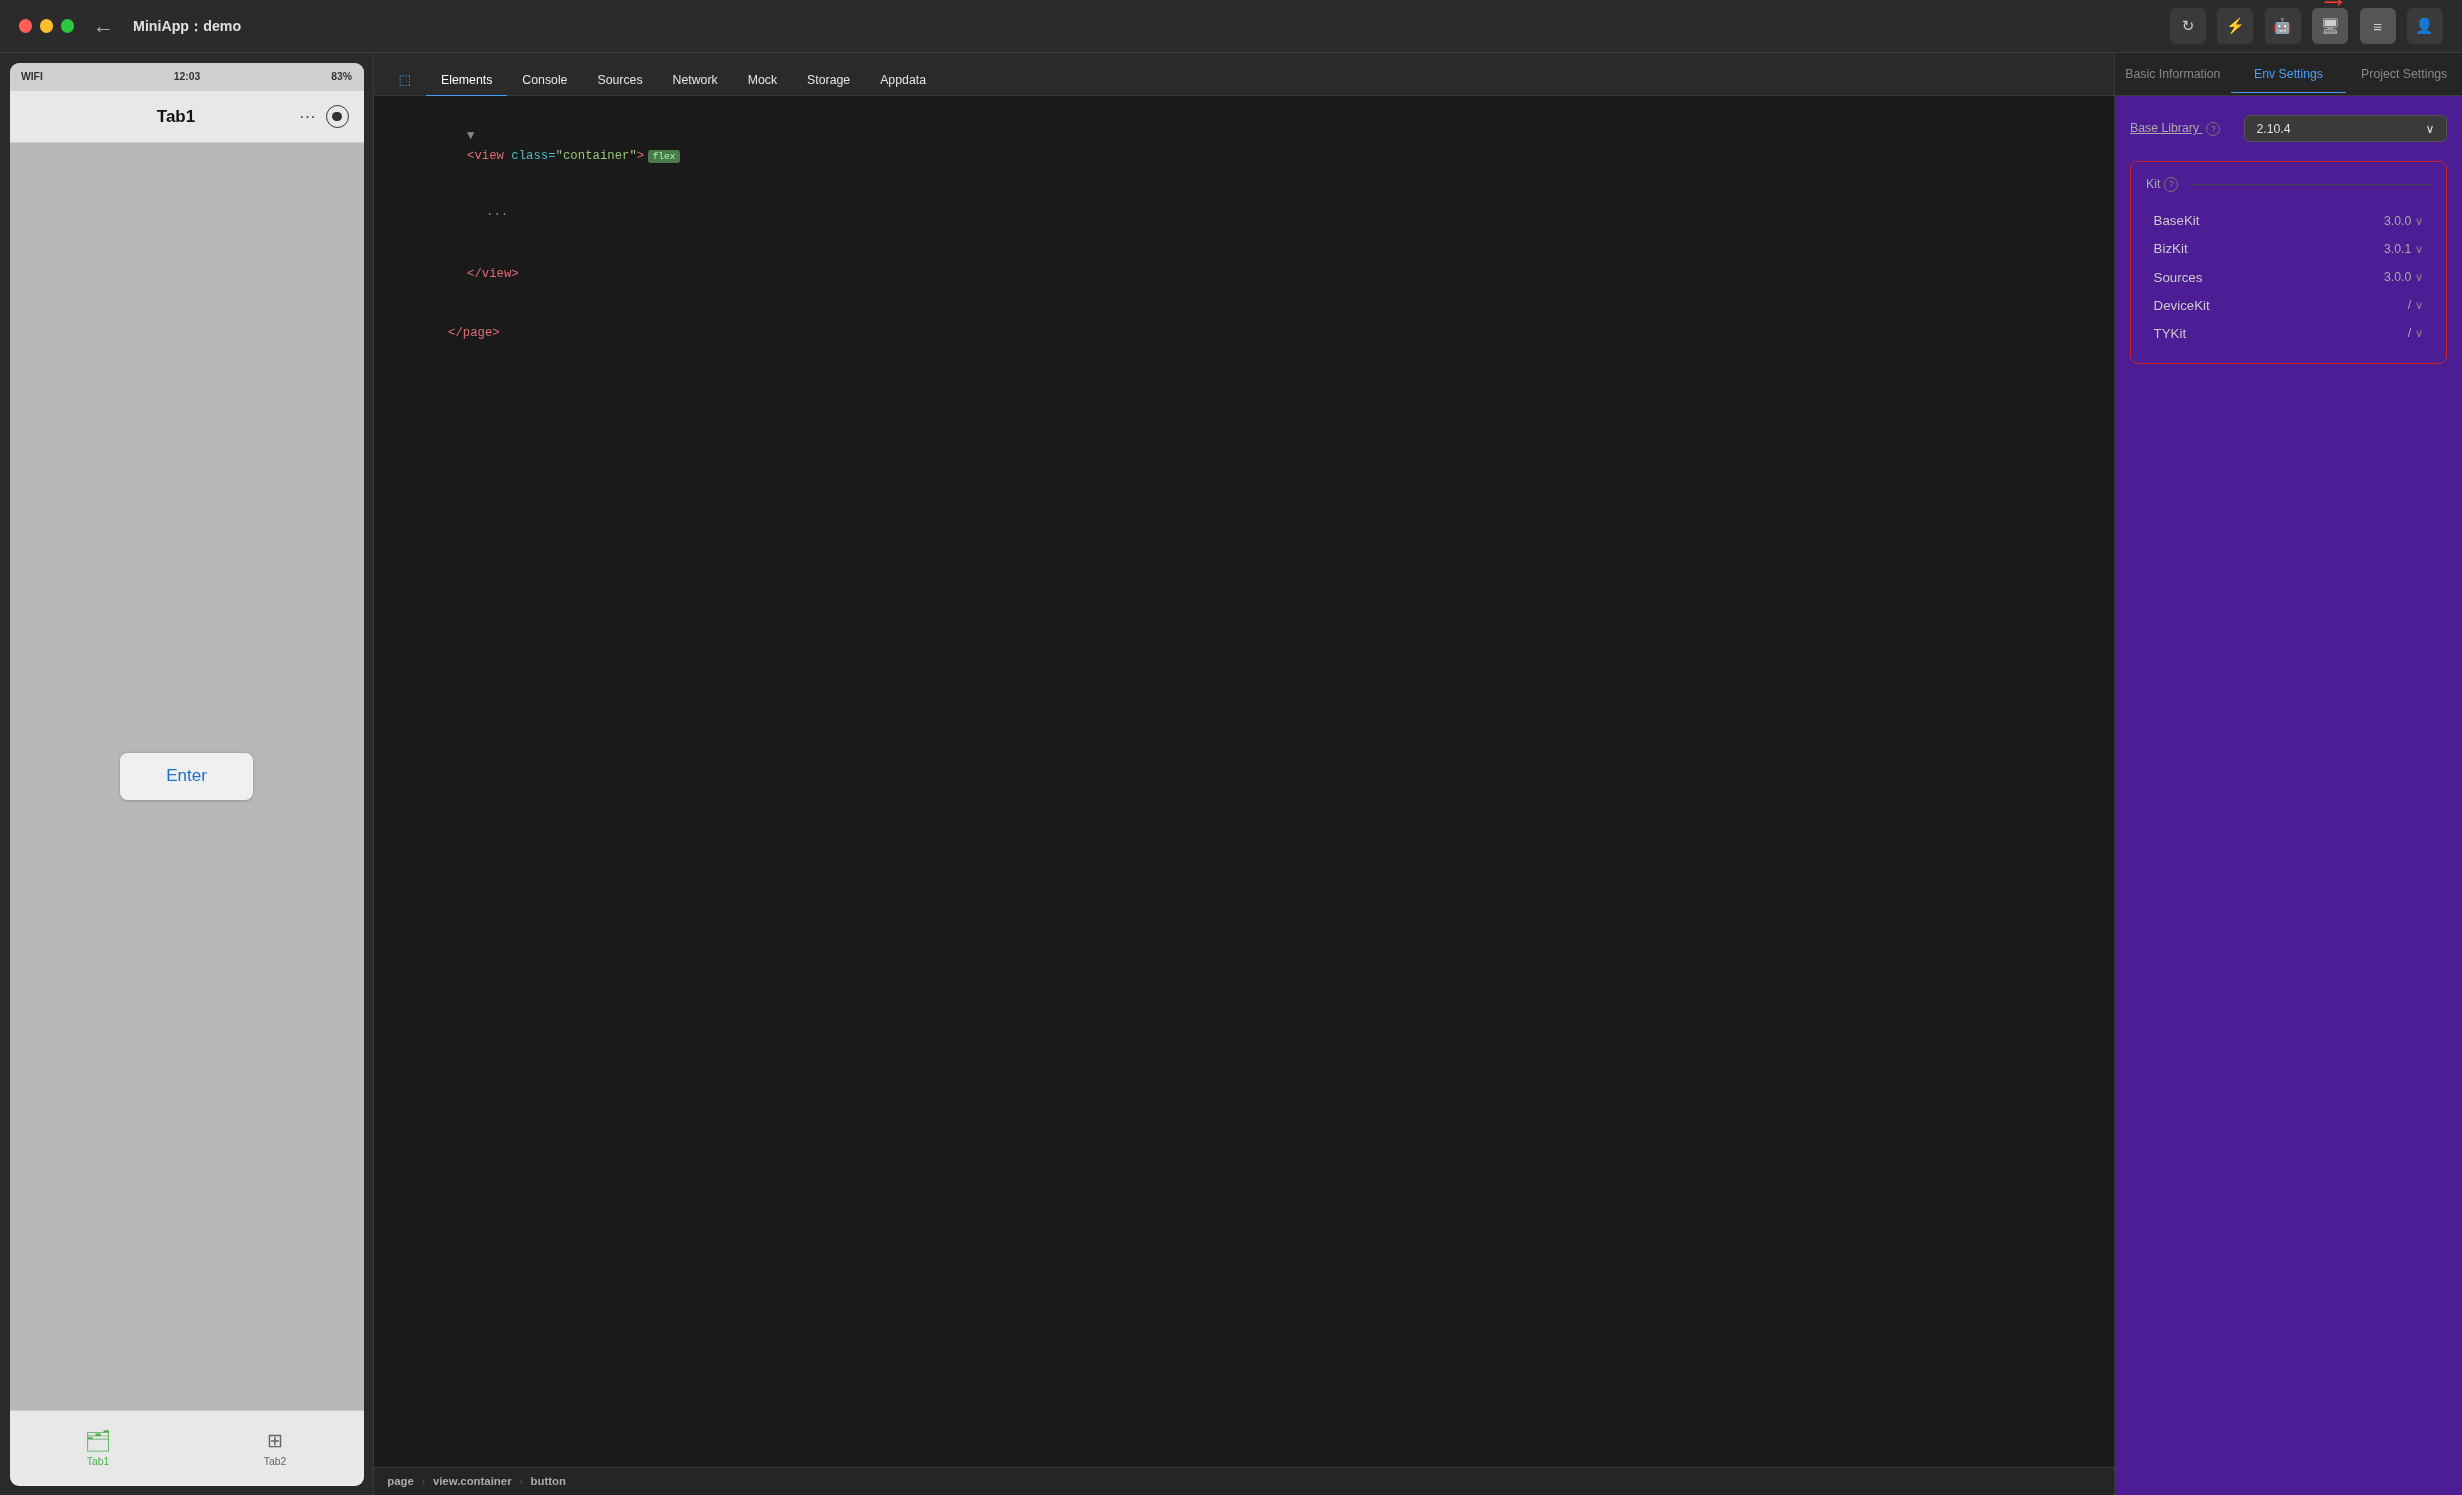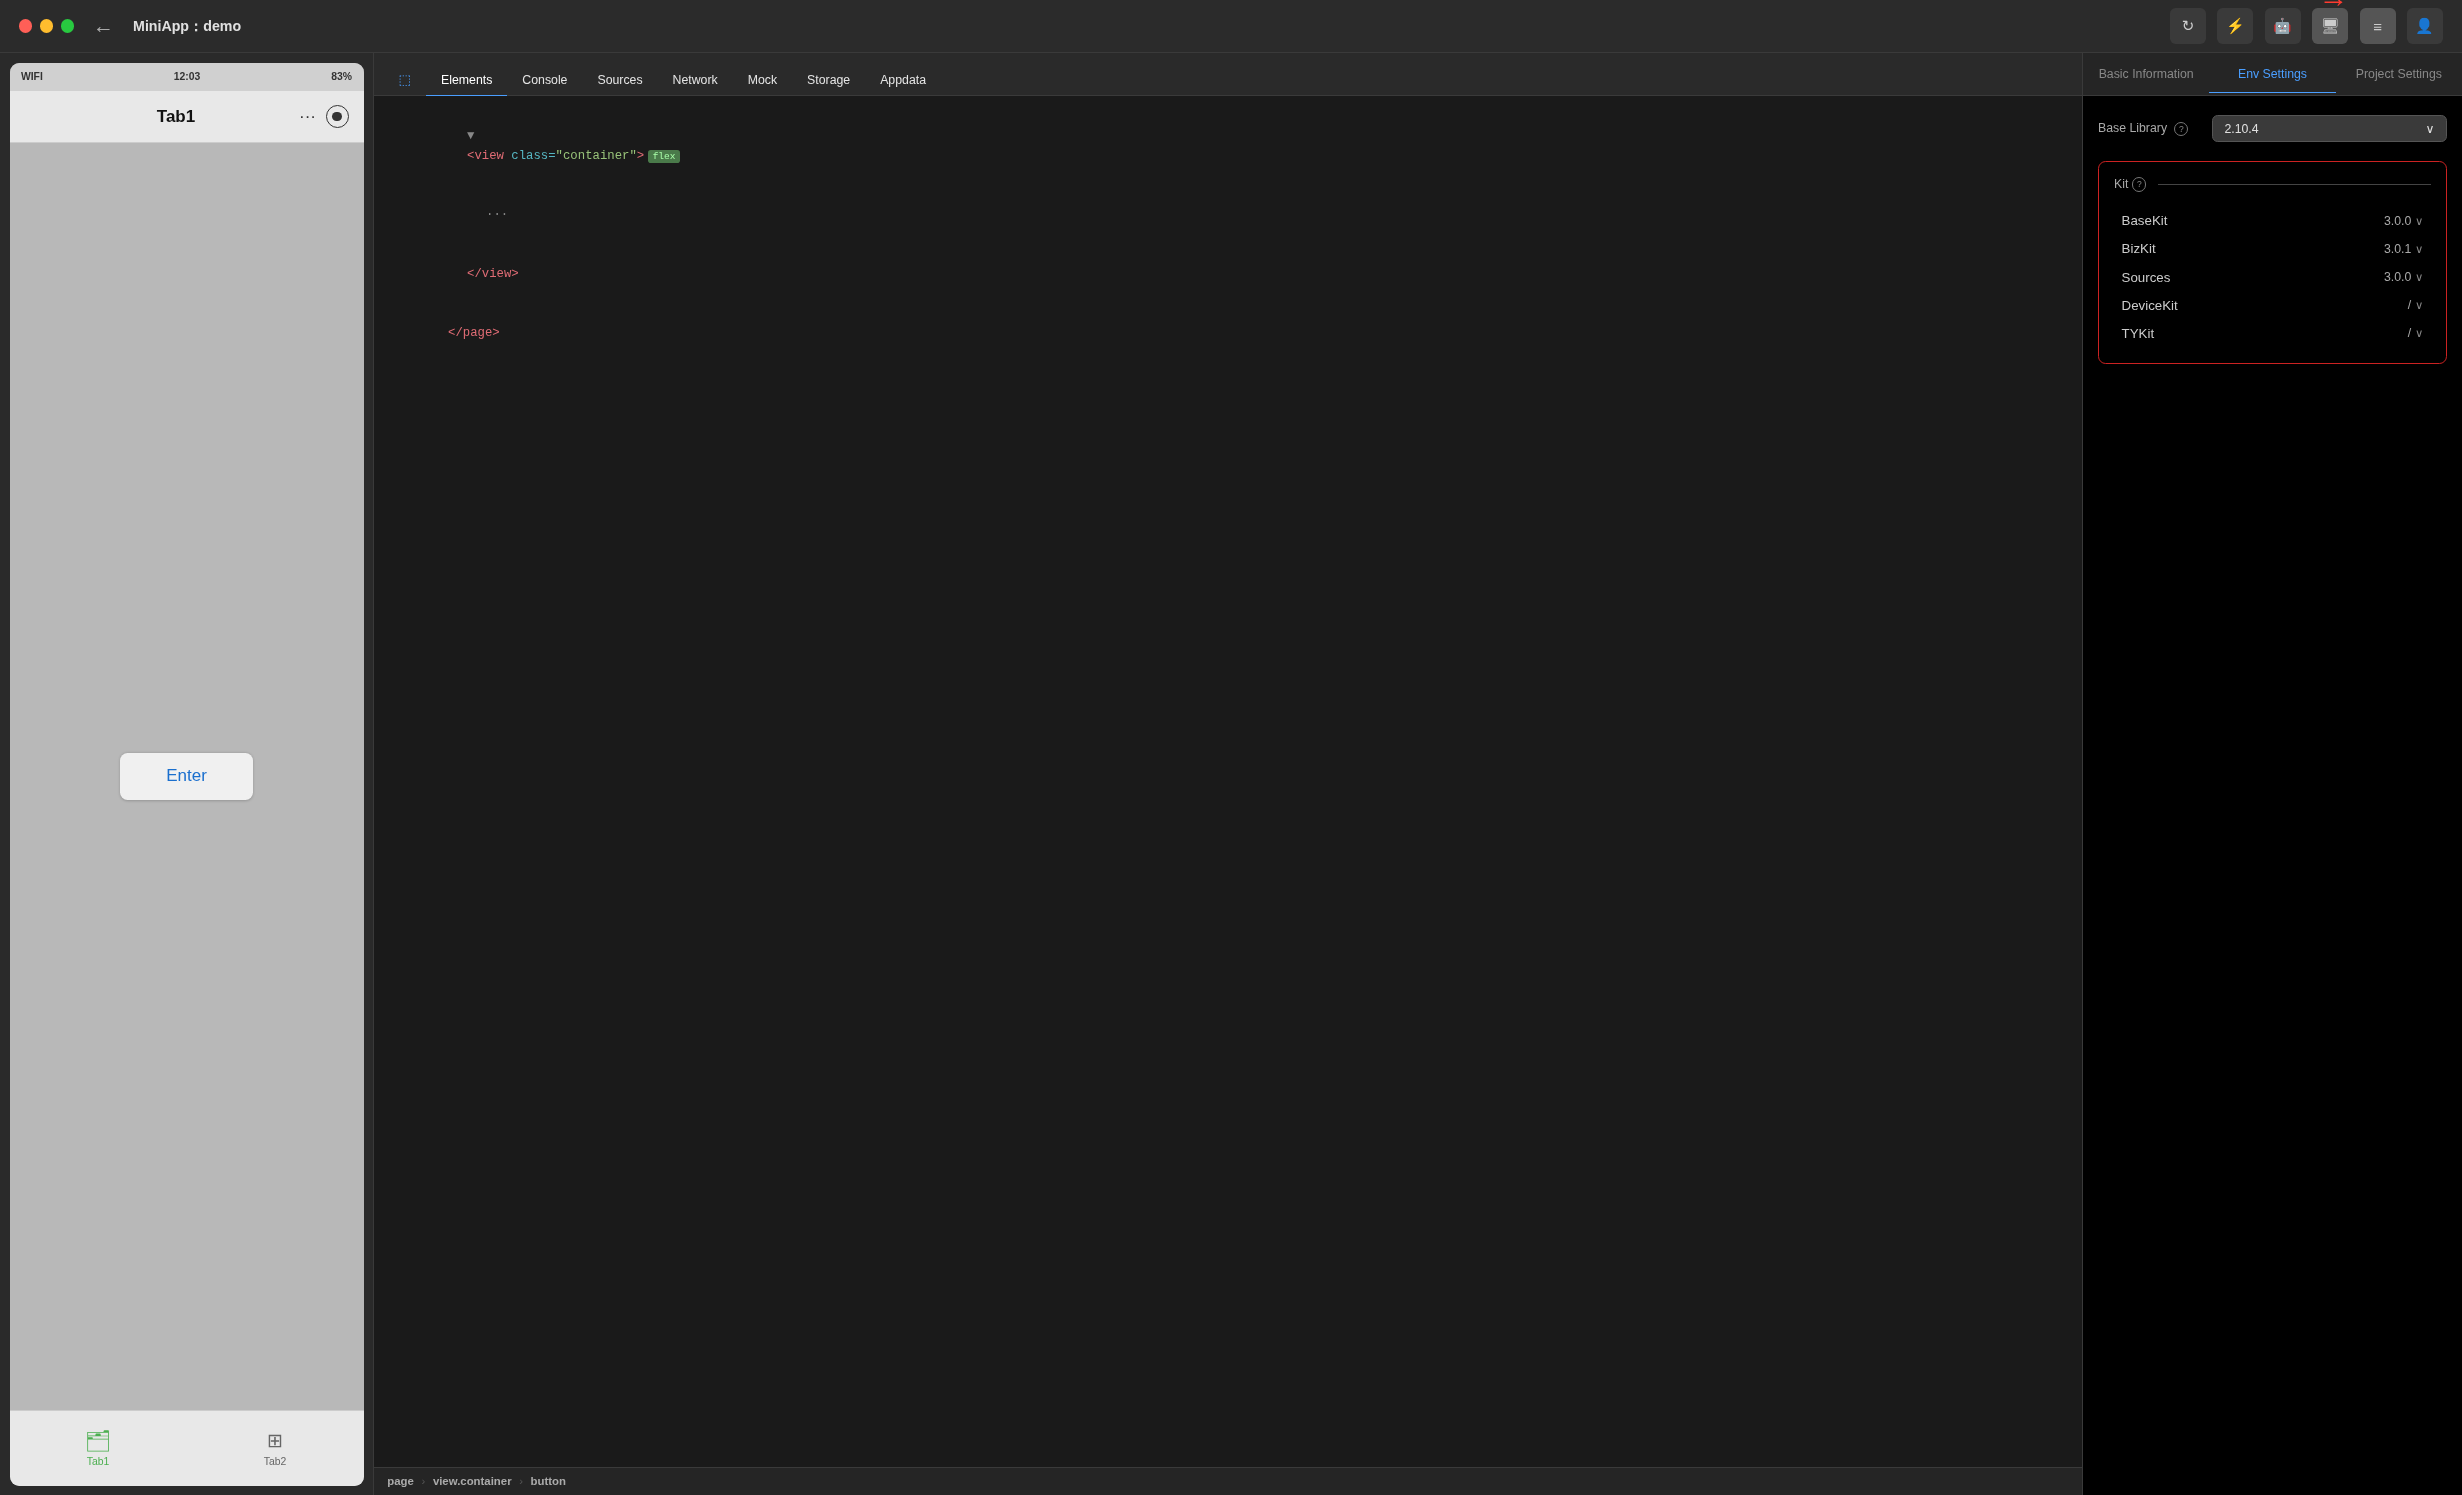--- a/index.html
+++ b/index.html
@@ -255,23 +255,23 @@
     }
     .breadcrumb-item {
       color: #aaa;
       cursor: pointer;
       font-weight: bold;
     }
     .breadcrumb-sep { color: #555; }
 
     
     .right-panel {
-      width: 380px;
+      width: 348px;
       flex-shrink: 0;
-      background: #000000;
+      background: #4c1d95;
       border-left: 0.9px solid #3a3a3a;
       display: flex;
       flex-direction: column;
     }
     .right-panel-tabs {
       height: 43px;
       background: #252525;
       display: flex;
       align-items: center;
       border-bottom: 0.9px solid #3a3a3a;
@@ -296,20 +296,21 @@
     }
     .section-row {
       display: flex;
       align-items: center;
       margin-bottom: 19px;
     }
     .section-label {
       color: #aaa;
       font-size: 12.3px;
       flex: 0 0 114px;
+      text-decoration: underline;
     }
     .section-value {
       flex: 1;
     }
     .dropdown-select {
       background: #3a3a3a;
       border: 0.9px solid #555;
       border-radius: 5.7px;
       color: #e0e0e0;
       font-size: 12.3px;

